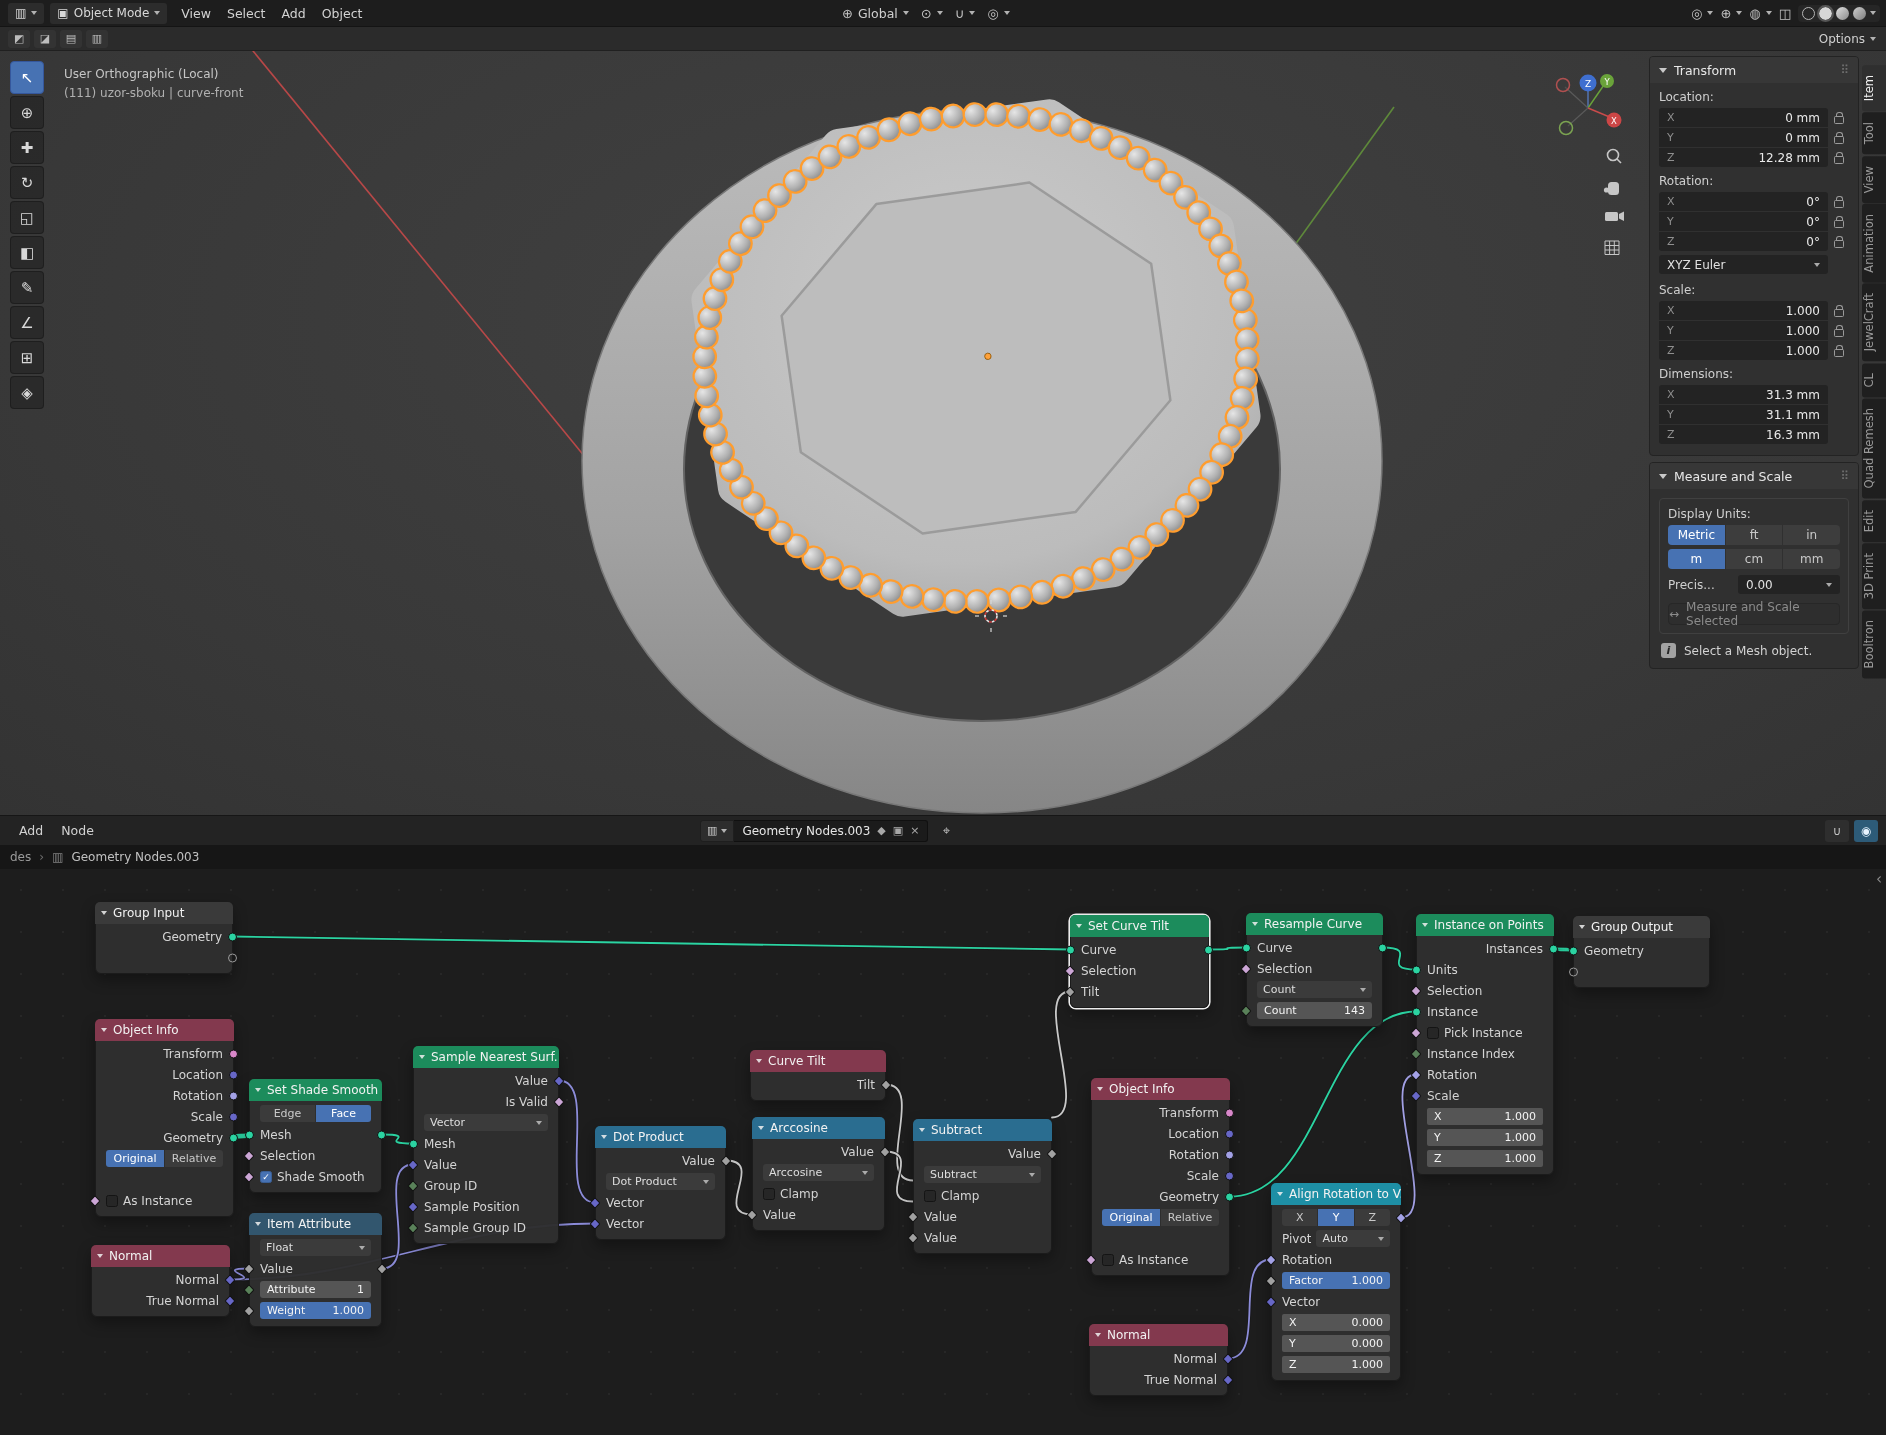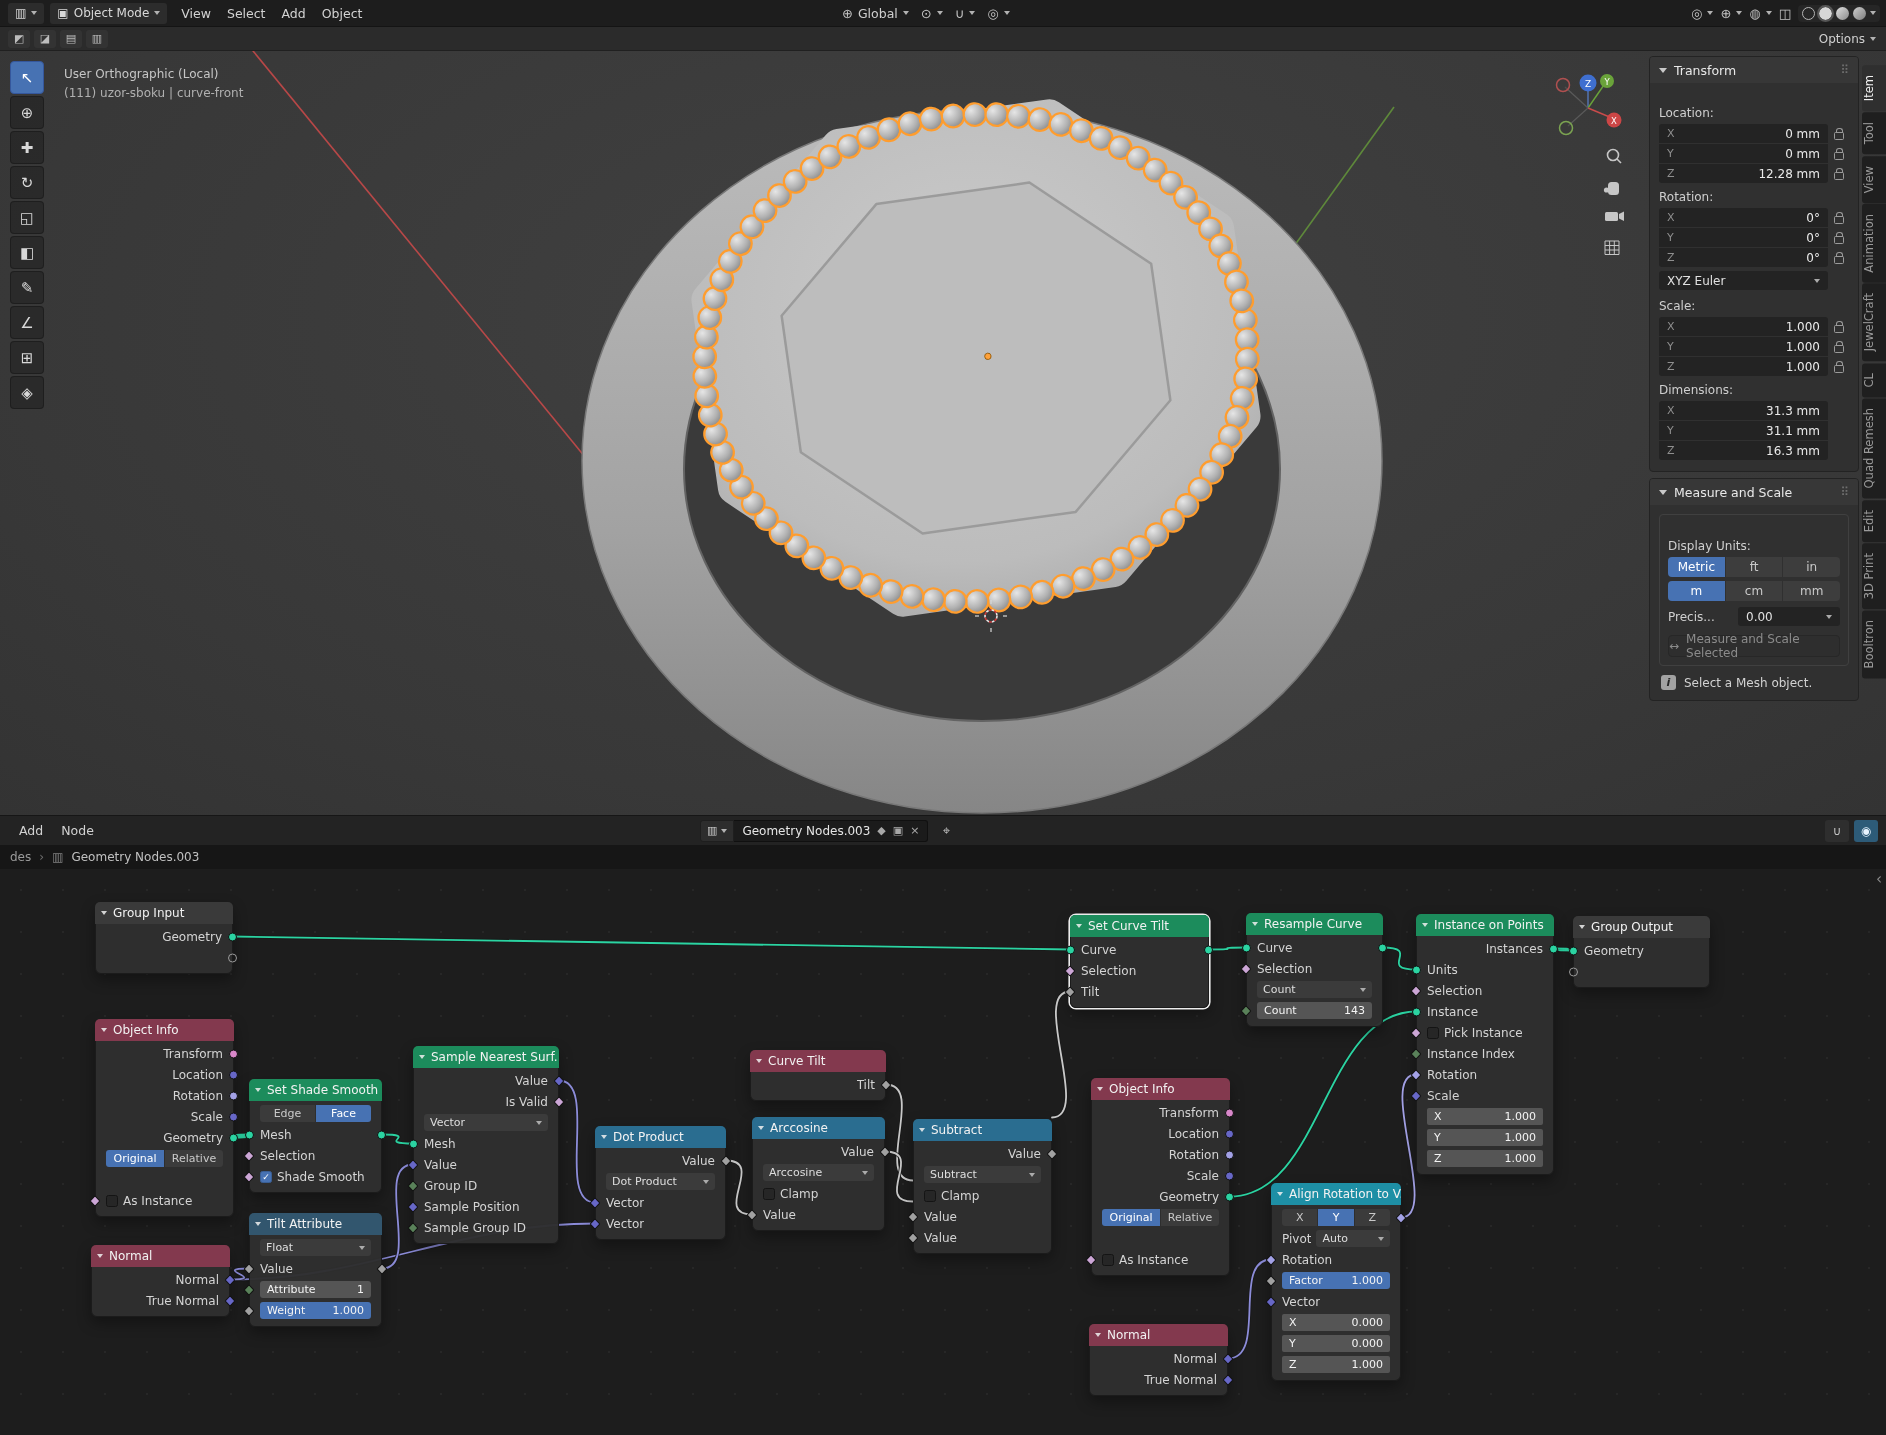--- a/index.html
+++ b/index.html
@@ -40,21 +40,21 @@
   .toolbtn.active{background:#4772b3;color:#fff;border-color:#35579c}
 
   
   #sidebar{position:absolute;right:27px;top:5px;width:210px}
   .panel{background:#303030;border:1px solid #232323;border-radius:4px;margin-bottom:6px;overflow:hidden}
   .phead{height:26px;display:flex;align-items:center;padding:0 9px;background:#373737;font-size:12.5px;color:#e8e8e8;gap:7px}
   .pcaret{width:0;height:0;border-left:4px solid transparent;border-right:4px solid transparent;border-top:5px solid #c9c9c9}
   .pgrip{margin-left:auto;color:#6f6f6f;font-size:12px}
   .pbody{padding:7px 9px 10px}
   .slabel{font-size:12px;color:#cfcfcf;margin:7px 0 4px}
-  .slabel:first-child{margin-top:16px}
+  .slabel:first-child{margin-top:0}
   .axisrow{display:flex;align-items:center;margin-bottom:1px}
   .sfield{flex:1;height:19px;background:#232323;display:flex;align-items:center;justify-content:space-between;padding:0 8px;font-size:12px}
   .rows3 .axisrow:first-child .sfield{border-radius:3px 3px 0 0}
   .rows3 .axisrow:last-child .sfield{border-radius:0 0 3px 3px}
   .sfield .ax{color:#8f8f8f;font-size:11px}
   .sfield .val{color:#eaeaea}
   .lockslot{width:21px;display:flex;justify-content:center;align-items:center}
   .lock{position:relative;width:10px;height:8px;border:1.2px solid #9a9a9a;border-radius:1.5px;margin-top:4px}
   .lock:before{content:"";position:absolute;left:1px;top:-5px;width:5px;height:4px;border:1.2px solid #9a9a9a;border-bottom:none;border-radius:3px 3px 0 0}
   .sselect{flex:1;height:19px;background:#232323;border-radius:3px;display:flex;align-items:center;justify-content:space-between;padding:0 8px;font-size:12px;color:#e0e0e0;margin:3px 0 2px}
@@ -855,21 +855,21 @@
             <span class="nlabel">Sample Position</span>
           </div>
           <div class="nrow">
             <span class="sock l dia" style="background: rgb(89, 129, 89);"></span>
             <span class="nlabel">Sample Group ID</span>
           </div>
         </div>
         <div class="node" style="left: 249px; top: 344px; width: 133px;">
           <div class="nhead" style="background: rgb(50, 86, 110);">
             <span class="ncaret"></span>
-            <span>Tilt Attribute</span>
+            <span>Item Attribute</span>
           </div>
           <div class="nrow">
             <div class="nselect2">
               <span>Float</span>
               <span class="scaret"></span>
             </div>
           </div>
           <div class="nrow">
             <span class="sock l dia" style="background: rgb(161, 161, 161);"></span>
             <span class="sock r dia" style="background: rgb(161, 161, 161);"></span>

